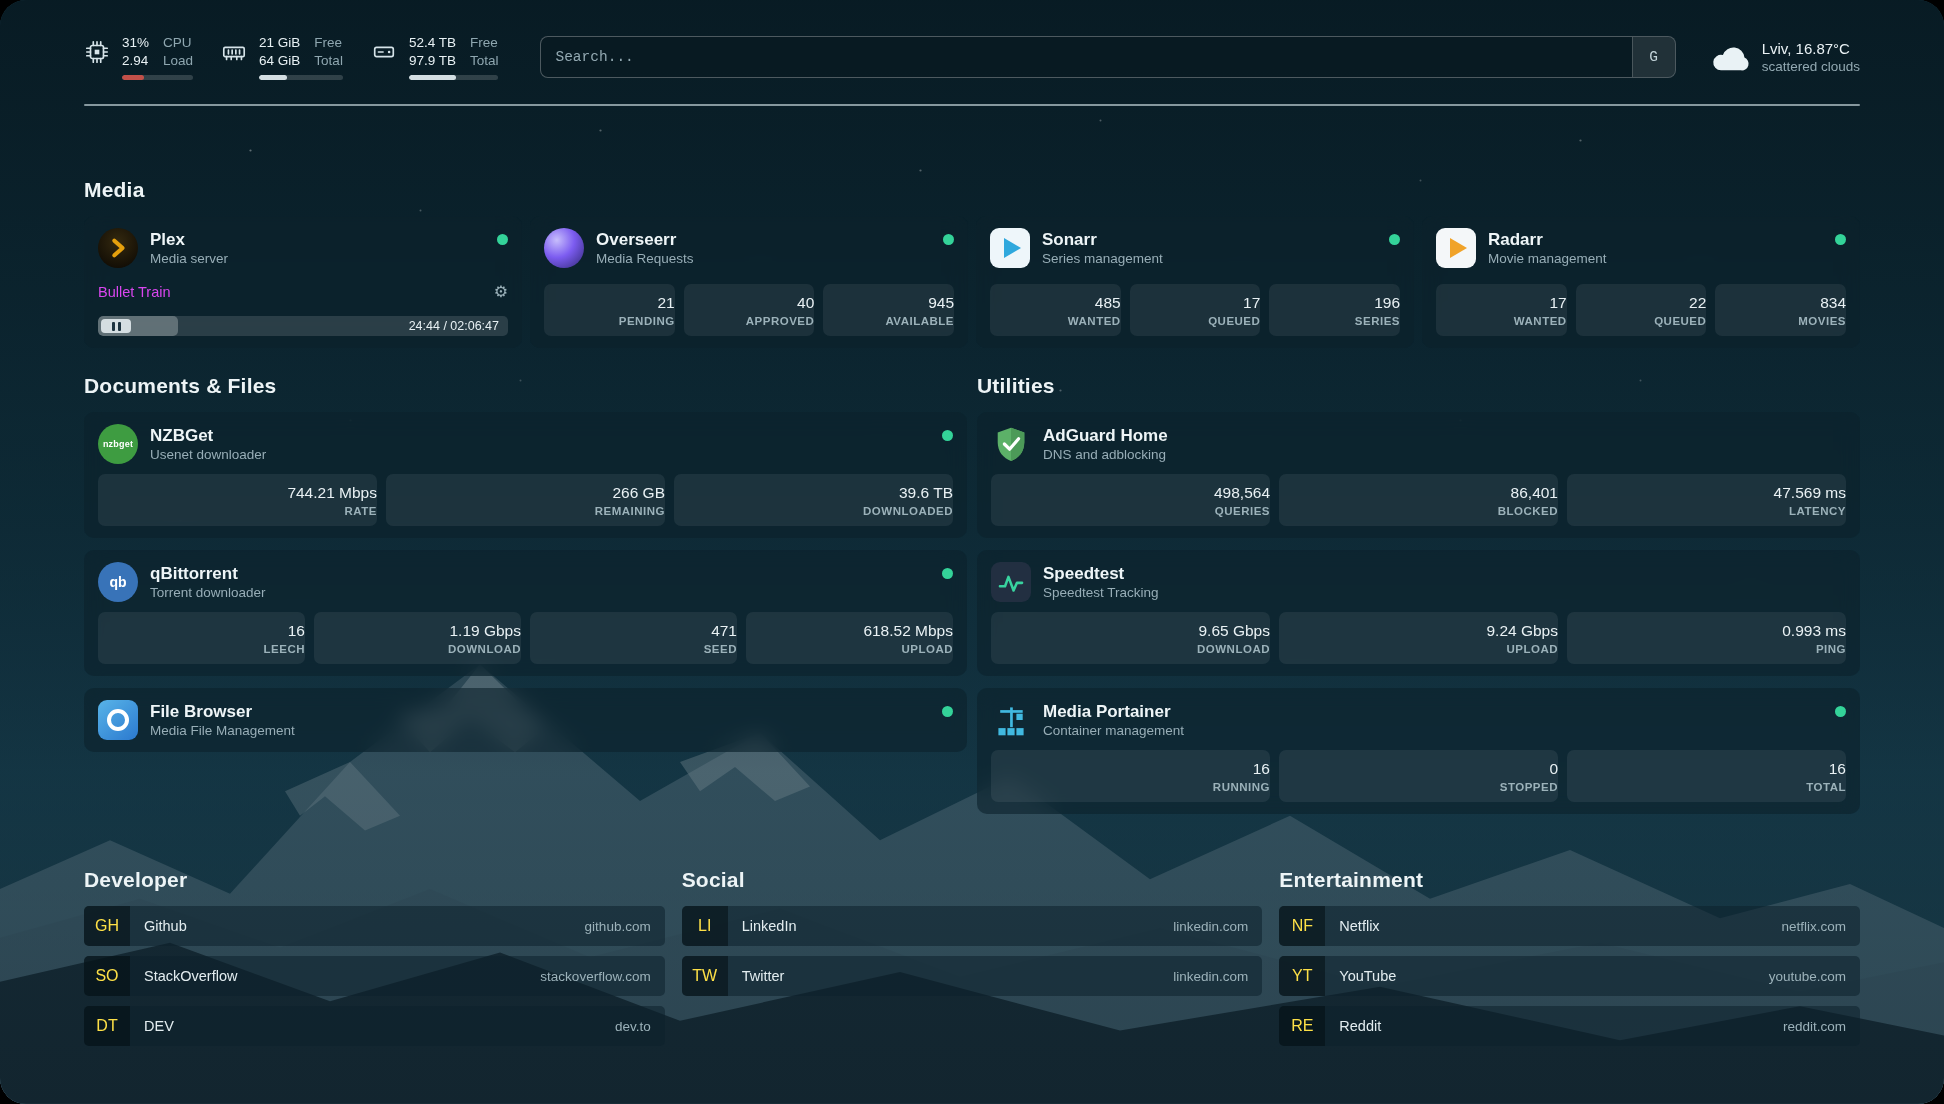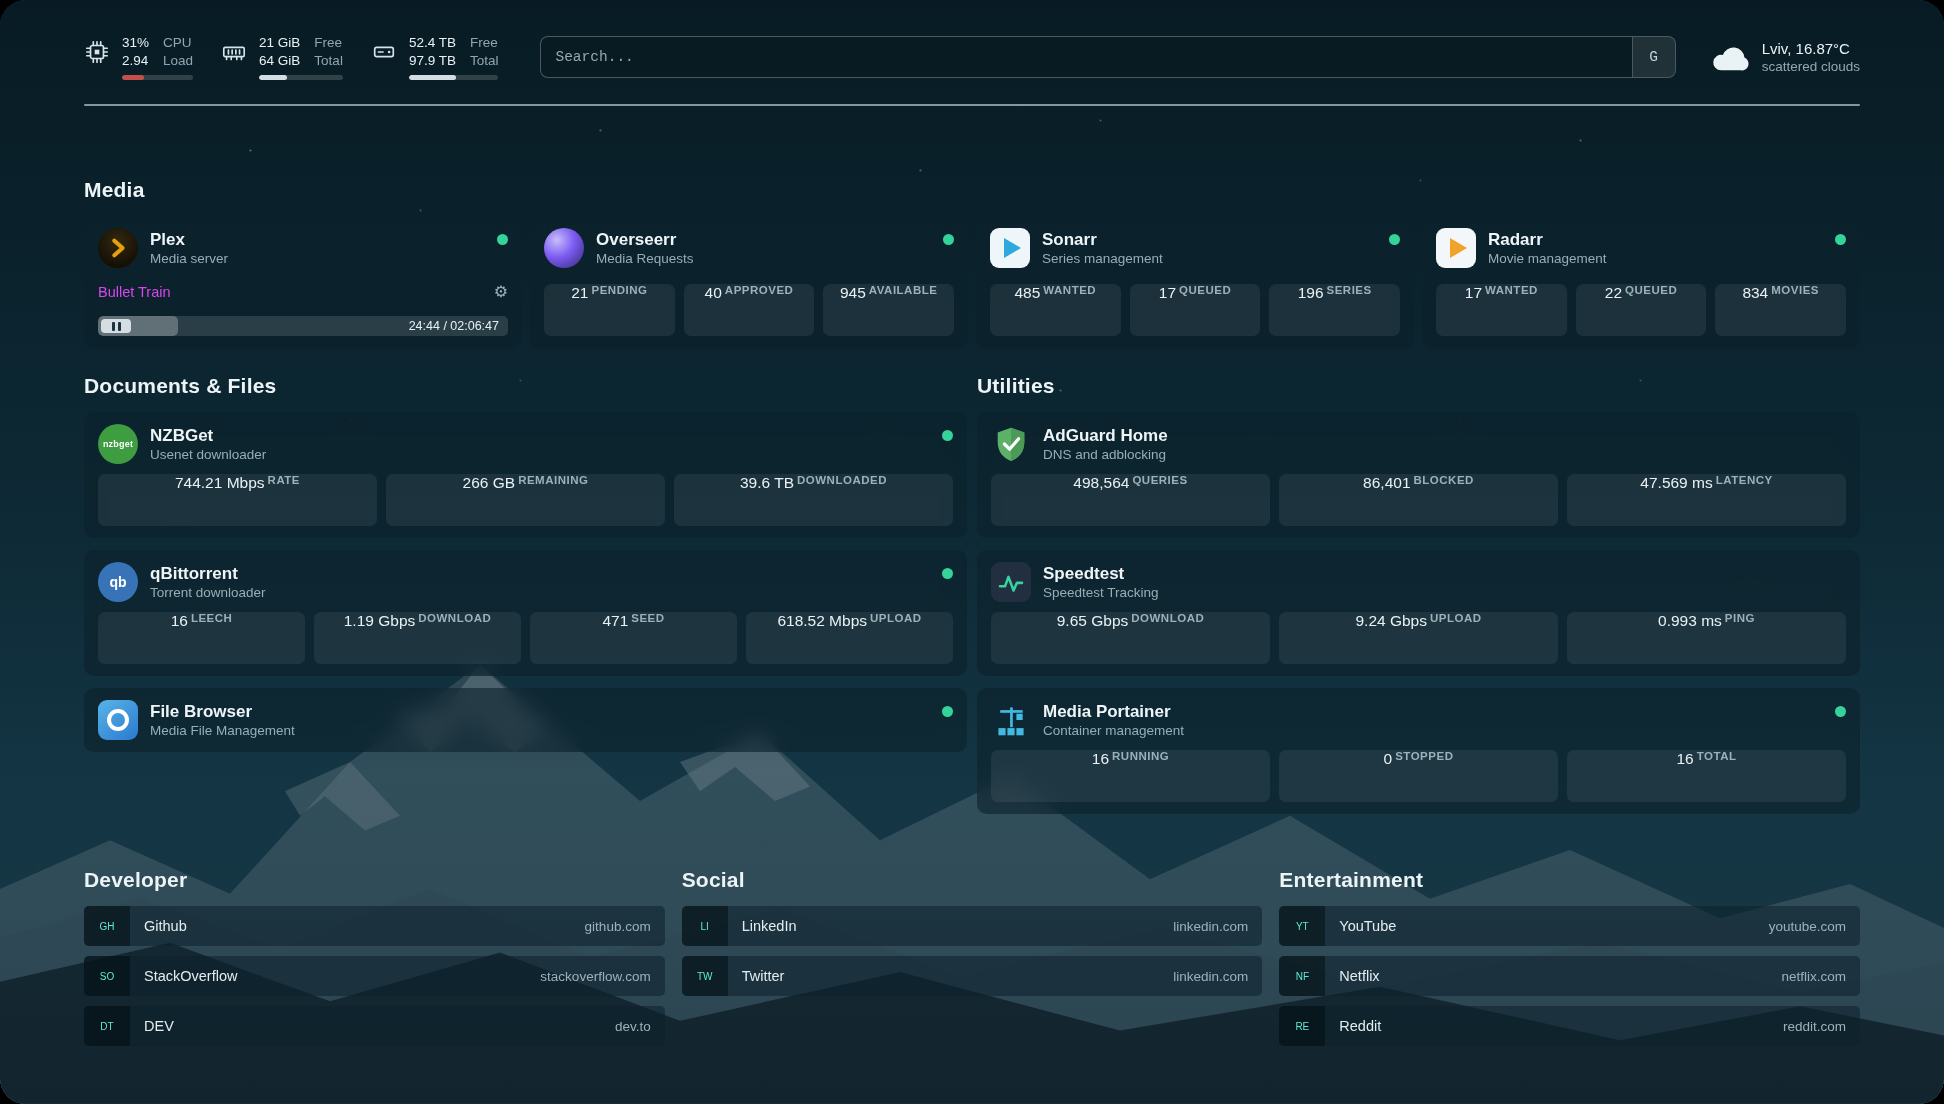--- a/index.html
+++ b/index.html
@@ -52,21 +52,21 @@
   .cards4{display:grid;grid-template-columns:repeat(4,1fr);gap:8px;}
   .card{background:rgba(12,33,43,0.6);border-radius:10px;padding:12px 14px;position:relative;box-sizing:border-box;backdrop-filter:blur(10px);}
   .media-card{height:132px;display:flex;flex-direction:column;justify-content:space-between;}
   .card-head{display:flex;align-items:center;gap:12px;}
   .app-icon{width:40px;height:40px;flex:none;display:flex;align-items:center;justify-content:center;border-radius:9px;}
   .head-text{display:flex;flex-direction:column;gap:2px;min-width:0;}
   .app-name{font-size:17px;font-weight:600;color:#eef5f7;line-height:1.15;white-space:nowrap;}
   .app-desc{font-size:13.5px;color:#98aeb7;white-space:nowrap;}
   .dot{width:11px;height:11px;border-radius:50%;background:#34d399;margin-left:auto;align-self:flex-start;margin-top:6px;flex:none;}
   .stats{display:flex;gap:9px;margin-top:10px;}
-  .stat{flex:1;background:rgba(255,255,255,0.07);border-radius:7px;height:52px;display:flex;flex-direction:row;align-items:flex-start;justify-content:center;gap:3px;min-width:0;}
+  .stat{flex:1;background:rgba(255,255,255,0.07);border-radius:7px;height:52px;display:flex;flex-direction:column;align-items:flex-end;justify-content:center;gap:3px;min-width:0;}
   .stat .v{font-size:15.5px;color:#e9f1f4;}
   .stat .l{font-size:11.5px;font-weight:700;color:#9cb2ba;letter-spacing:.5px;}
 
   
   .np-row{display:flex;align-items:center;justify-content:space-between;}
   .np-title{font-size:14.5px;color:#d946ef;}
   .np-gear{color:#9cb2ba;font-size:16px;cursor:pointer;line-height:1;}
   .np-bar{position:relative;height:20px;border-radius:5px;background:rgba(255,255,255,0.13);overflow:hidden;}
   .np-fill{position:absolute;left:0;top:0;bottom:0;background:rgba(255,255,255,0.26);border-radius:5px;}
   .np-pause{position:absolute;left:3px;top:3px;bottom:3px;width:30px;border-radius:4px;background:rgba(234,242,245,0.85);display:flex;align-items:center;justify-content:center;gap:3px;cursor:pointer;}
@@ -75,21 +75,21 @@
 
   .two-col{display:grid;grid-template-columns:1fr 1fr;column-gap:10px;margin-top:26px;}
   .col-title{margin-bottom:14px;}
   .col-stack{display:flex;flex-direction:column;gap:12px;}
 
   
   .bookmarks{display:grid;grid-template-columns:repeat(3,1fr);column-gap:17px;margin-top:54px;}
   .bm-title{margin-bottom:14px;}
   .bm-list{display:flex;flex-direction:column;gap:10px;}
   .bm-row{display:flex;align-items:center;height:40px;background:rgba(12,33,43,0.55);border-radius:5px;overflow:hidden;cursor:pointer;}
-  .bm-abbr{width:46px;align-self:stretch;display:flex;align-items:center;justify-content:center;background:rgba(4,14,19,0.55);color:#5eead4;font-size:10px;flex:none;}
+  .bm-abbr{width:46px;align-self:stretch;display:flex;align-items:center;justify-content:center;background:rgba(4,14,19,0.55);color:#fde047;font-size:16px;flex:none;}
   .bm-name{margin-left:14px;font-size:14.5px;color:#e3edf0;}
   .bm-url{margin-left:auto;margin-right:14px;font-size:13.5px;color:#9cb2ba;}
 
   
   .icon-plex{border-radius:50%;background:radial-gradient(circle at 50% 35%,#34290f,#130e05 78%);}
   .icon-overseerr{border-radius:50%;background:radial-gradient(circle at 32% 30%,#c7bdfc,#7c5cf0 45%,#3b2f86 92%);}
   .icon-sonarr{background:#eef6fa;}
   .icon-radarr{background:#f4f7f9;}
   .play{width:0;height:0;border-top:10px solid transparent;border-bottom:10px solid transparent;margin-left:5px;}
   .play.sonarr{border-left:17px solid #2fa8dd;}
@@ -526,30 +526,30 @@
             <span class="bm-abbr">TW</span>
             <span class="bm-name">Twitter</span>
             <span class="bm-url">linkedin.com</span>
           </div>
         </div>
       </div>
       <div>
         <h2 class="section-title bm-title">Entertainment</h2>
         <div class="bm-list">
           <div class="bm-row">
+            <span class="bm-abbr">NF</span>
+            <span class="bm-name">Netflix</span>
+            <span class="bm-url">netflix.com</span>
+          </div>
+          <div class="bm-row">
             <span class="bm-abbr">YT</span>
             <span class="bm-name">YouTube</span>
             <span class="bm-url">youtube.com</span>
           </div>
           <div class="bm-row">
-            <span class="bm-abbr">NF</span>
-            <span class="bm-name">Netflix</span>
-            <span class="bm-url">netflix.com</span>
-          </div>
-          <div class="bm-row">
             <span class="bm-abbr">RE</span>
             <span class="bm-name">Reddit</span>
             <span class="bm-url">reddit.com</span>
           </div>
         </div>
       </div>
     </div>
   </div>
 </div>
 

